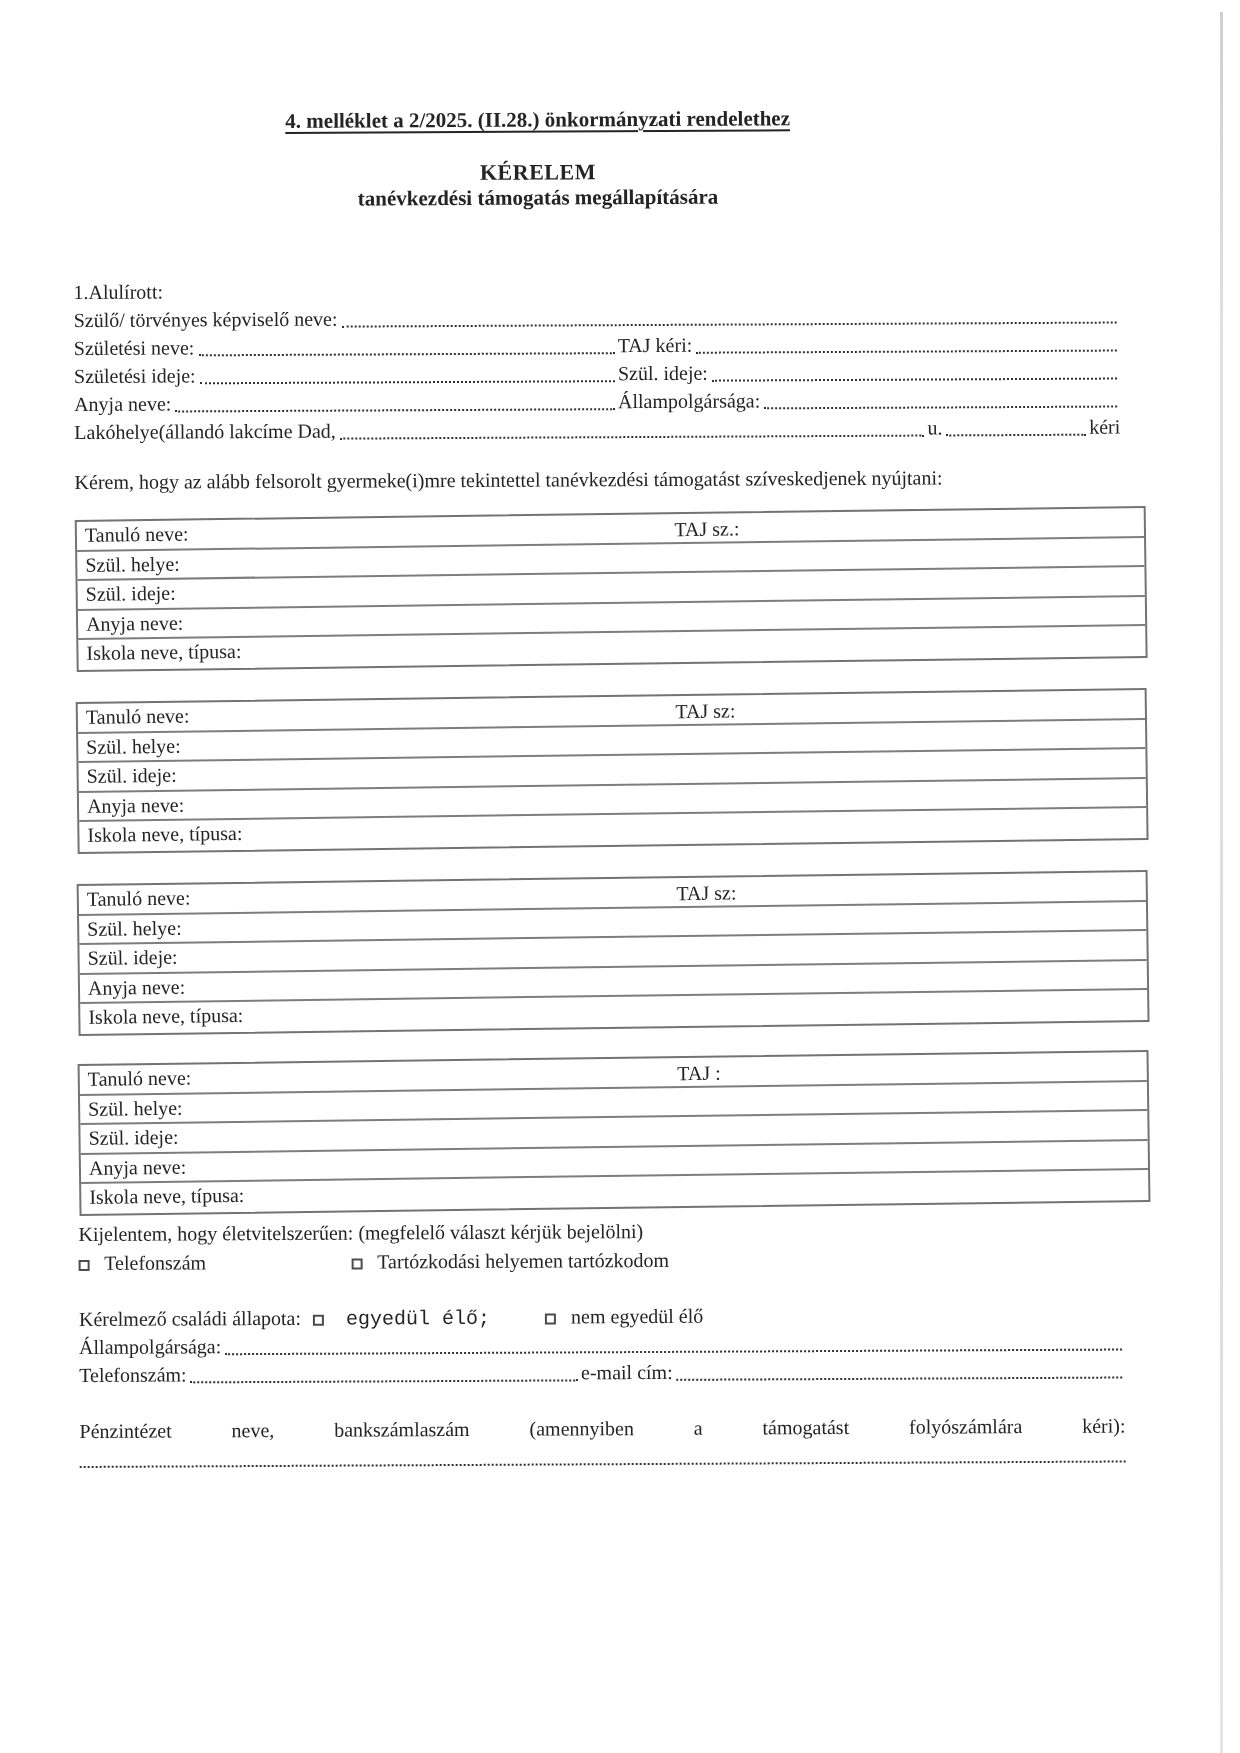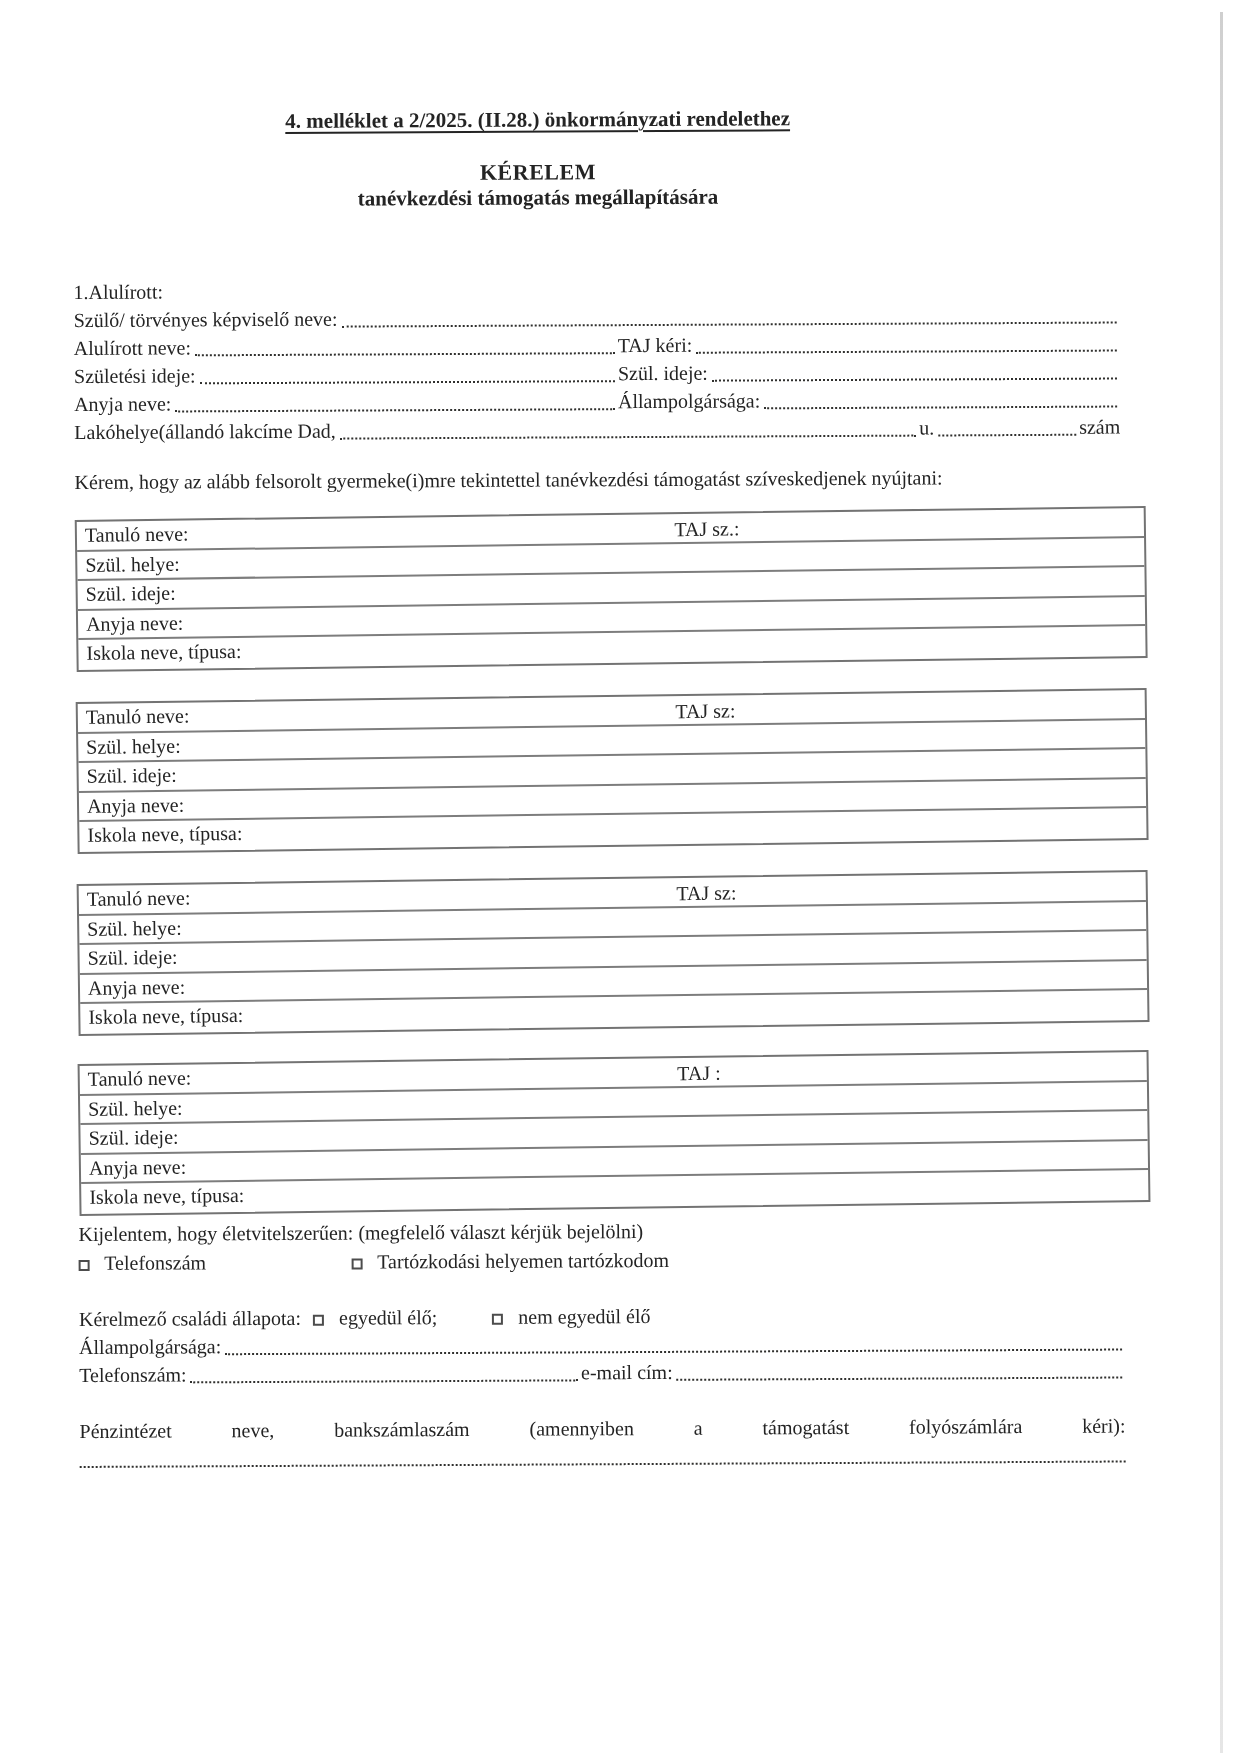--- a/index.html
+++ b/index.html
@@ -90,21 +90,21 @@
 
     <div class="blk tline" style="top:278px;">1.Alulírott:</div>
 
     <div class="blk tline fl" style="top:306px;">
       <span class="lbl">Szülő/ törvényes képviselő neve:</span>
       <span class="dots"></span>
     </div>
 
     <div class="blk tline fl" style="top:334px;">
       <span class="half-l">
-        <span class="lbl">Alulírott neve:</span>
+        <span class="lbl">Születési neve:</span>
         <span class="dots"></span>
       </span>
       <span class="half-r">
         <span class="lbl">TAJ kéri:</span>
         <span class="dots"></span>
       </span>
     </div>
 
     <div class="blk tline fl" style="top:362px;">
       <span class="half-l">
@@ -126,21 +126,21 @@
         <span class="lbl">Állampolgársága:</span>
         <span class="dots"></span>
       </span>
     </div>
 
     <div class="blk tline fl" style="top:418px;">
       <span class="lbl">Lakóhelye(állandó lakcíme Dad,</span>
       <span class="dots" style="flex:4.6;"></span>
       <span class="lbl">u.</span>
       <span class="dots" style="flex:1.1;"></span>
-      <span class="lbl">szám</span>
+      <span class="lbl">kéri</span>
     </div>
 
     <div class="blk tline" style="top:468px;">Kérem, hogy az alább felsorolt gyermeke(i)mre tekintettel tanévkezdési támogatást szíveskedjenek nyújtani:</div>
 
     <div class="ftable" style="top:520px;">
       <div class="trow">
         <span>Tanuló neve:</span>
         <span class="taj">TAJ sz.:</span>
       </div>
       <div class="trow"><span>Szül. helye:</span></div>
@@ -189,21 +189,21 @@
         <span>Telefonszám</span>
       </span>
       <span>
         <span class="cb"></span>
         <span>Tartózkodási helyemen tartózkodom</span>
       </span>
     </div>
 
     <div class="blk tline optrow" style="top:1305px;">
       <span>Kérelmező családi állapota:</span>
-      <span style="margin-left:12px;">
+      <span style="margin-left:12px;font-family:Liberation Mono, monospace;">
         <span class="cb"></span>
         <span>egyedül élő;</span>
       </span>
       <span style="margin-left:55px;text-align:right;">
         <span class="cb"></span>
         <span>nem egyedül élő</span>
       </span>
     </div>
 
     <div class="blk tline fl" style="top:1333px;">

